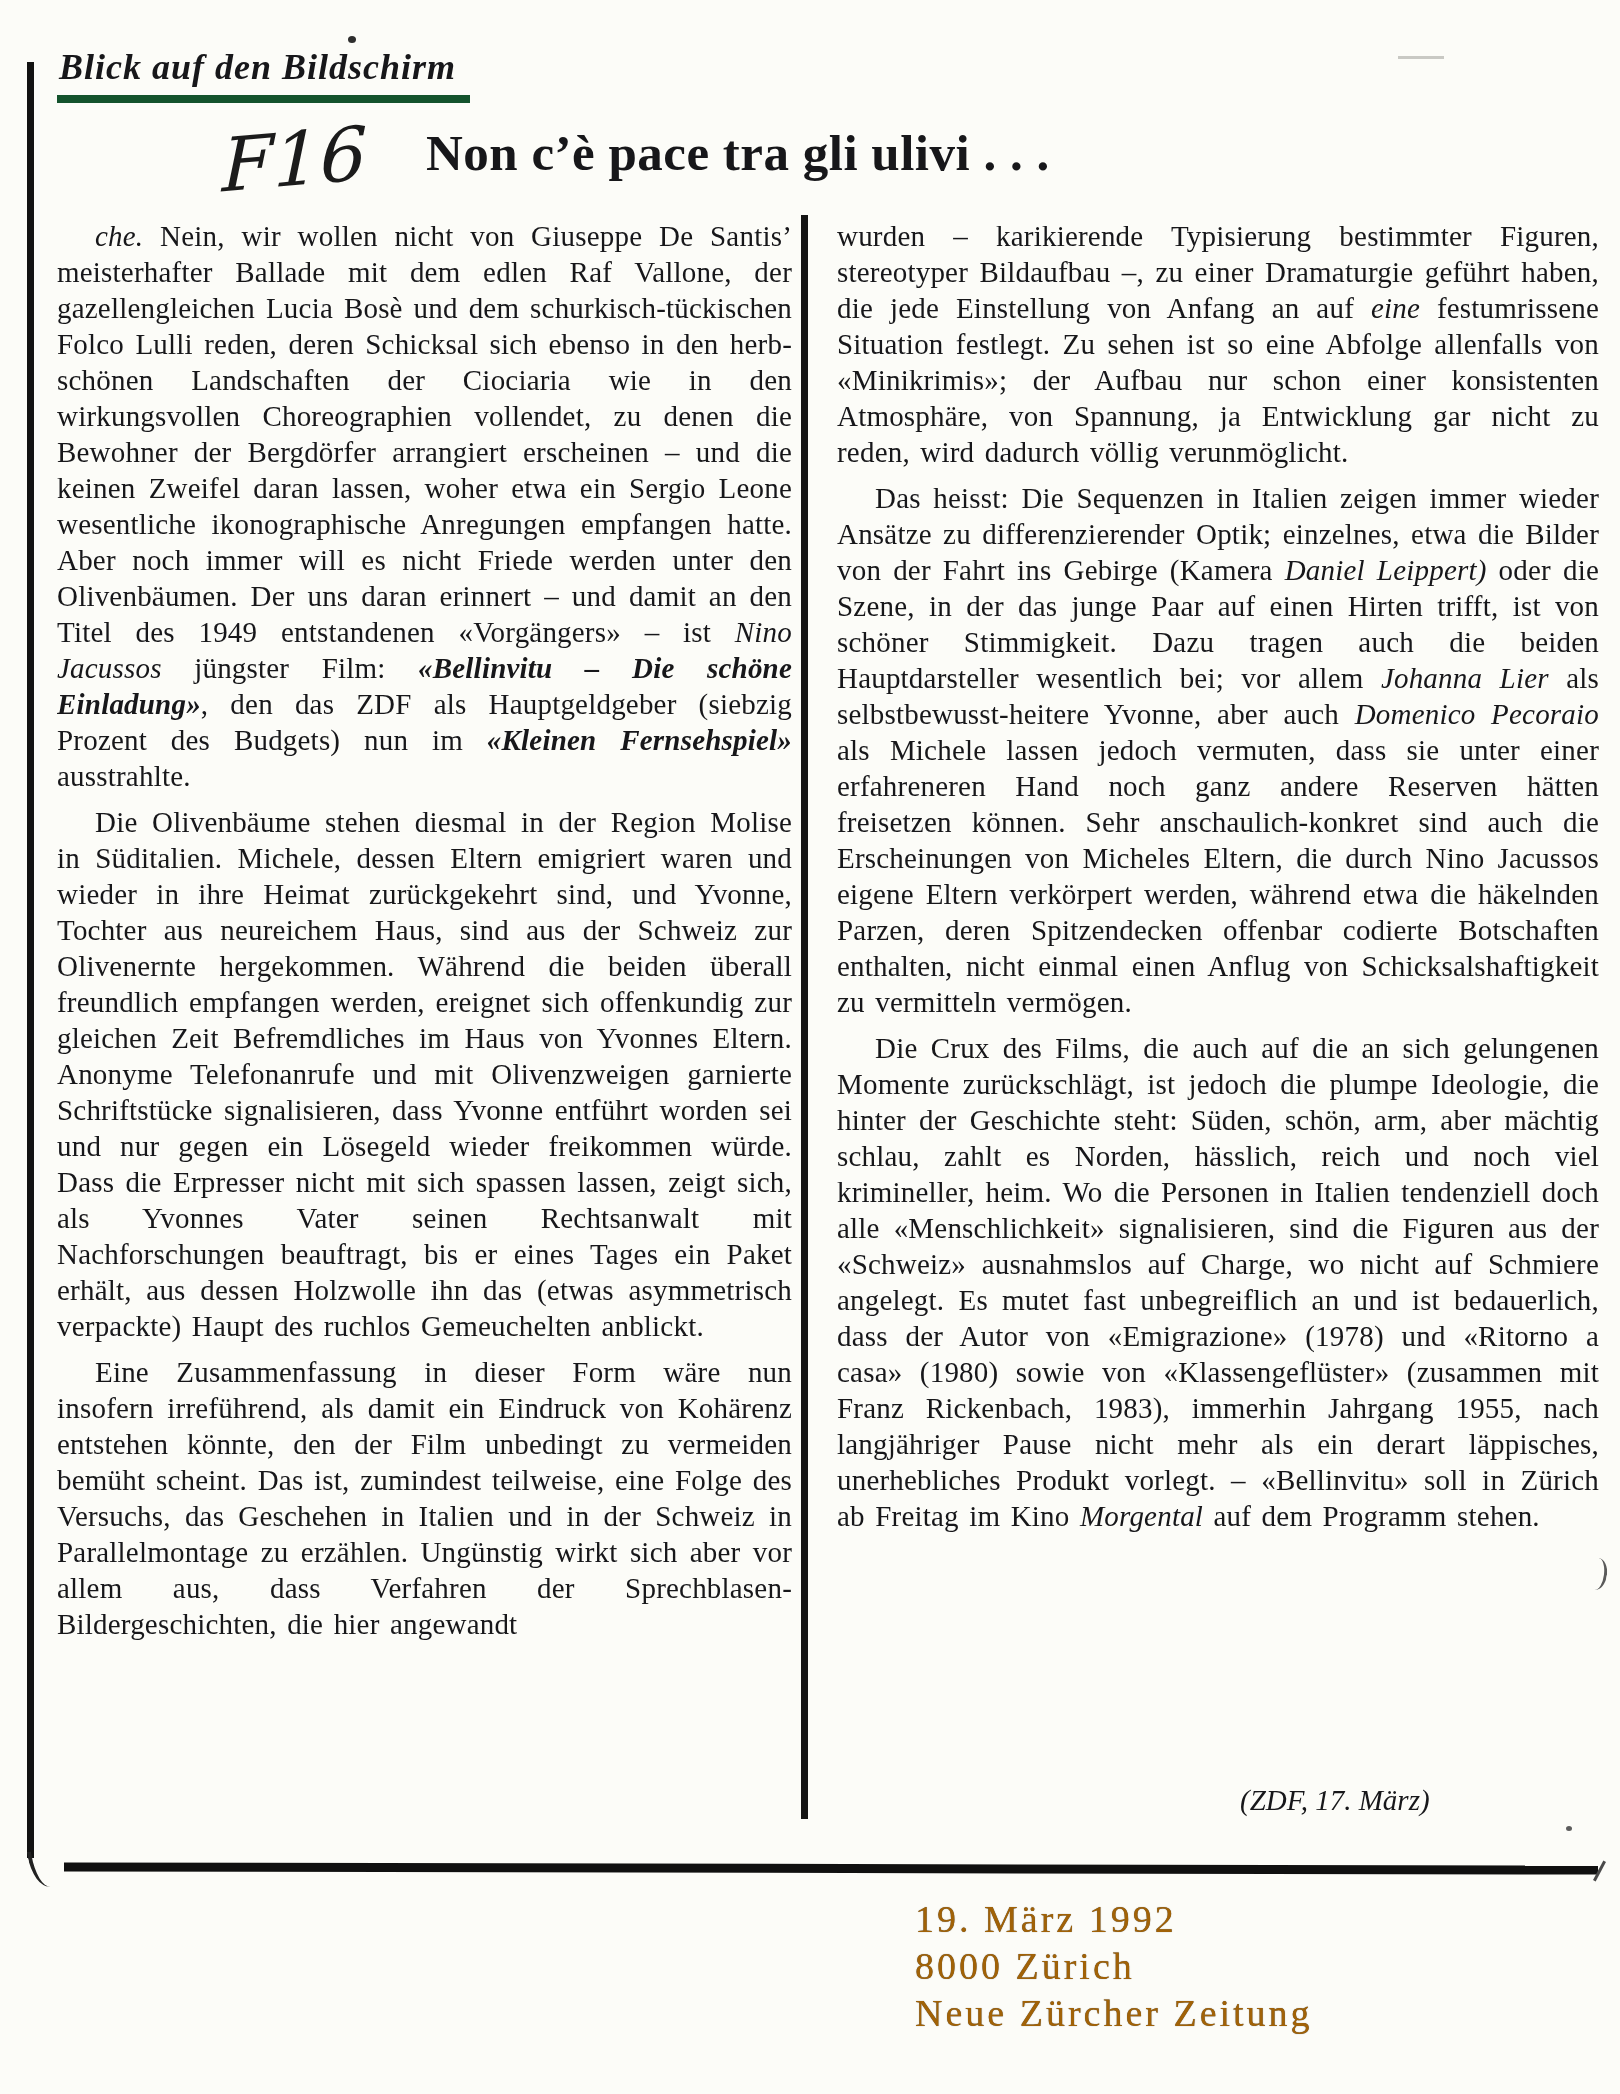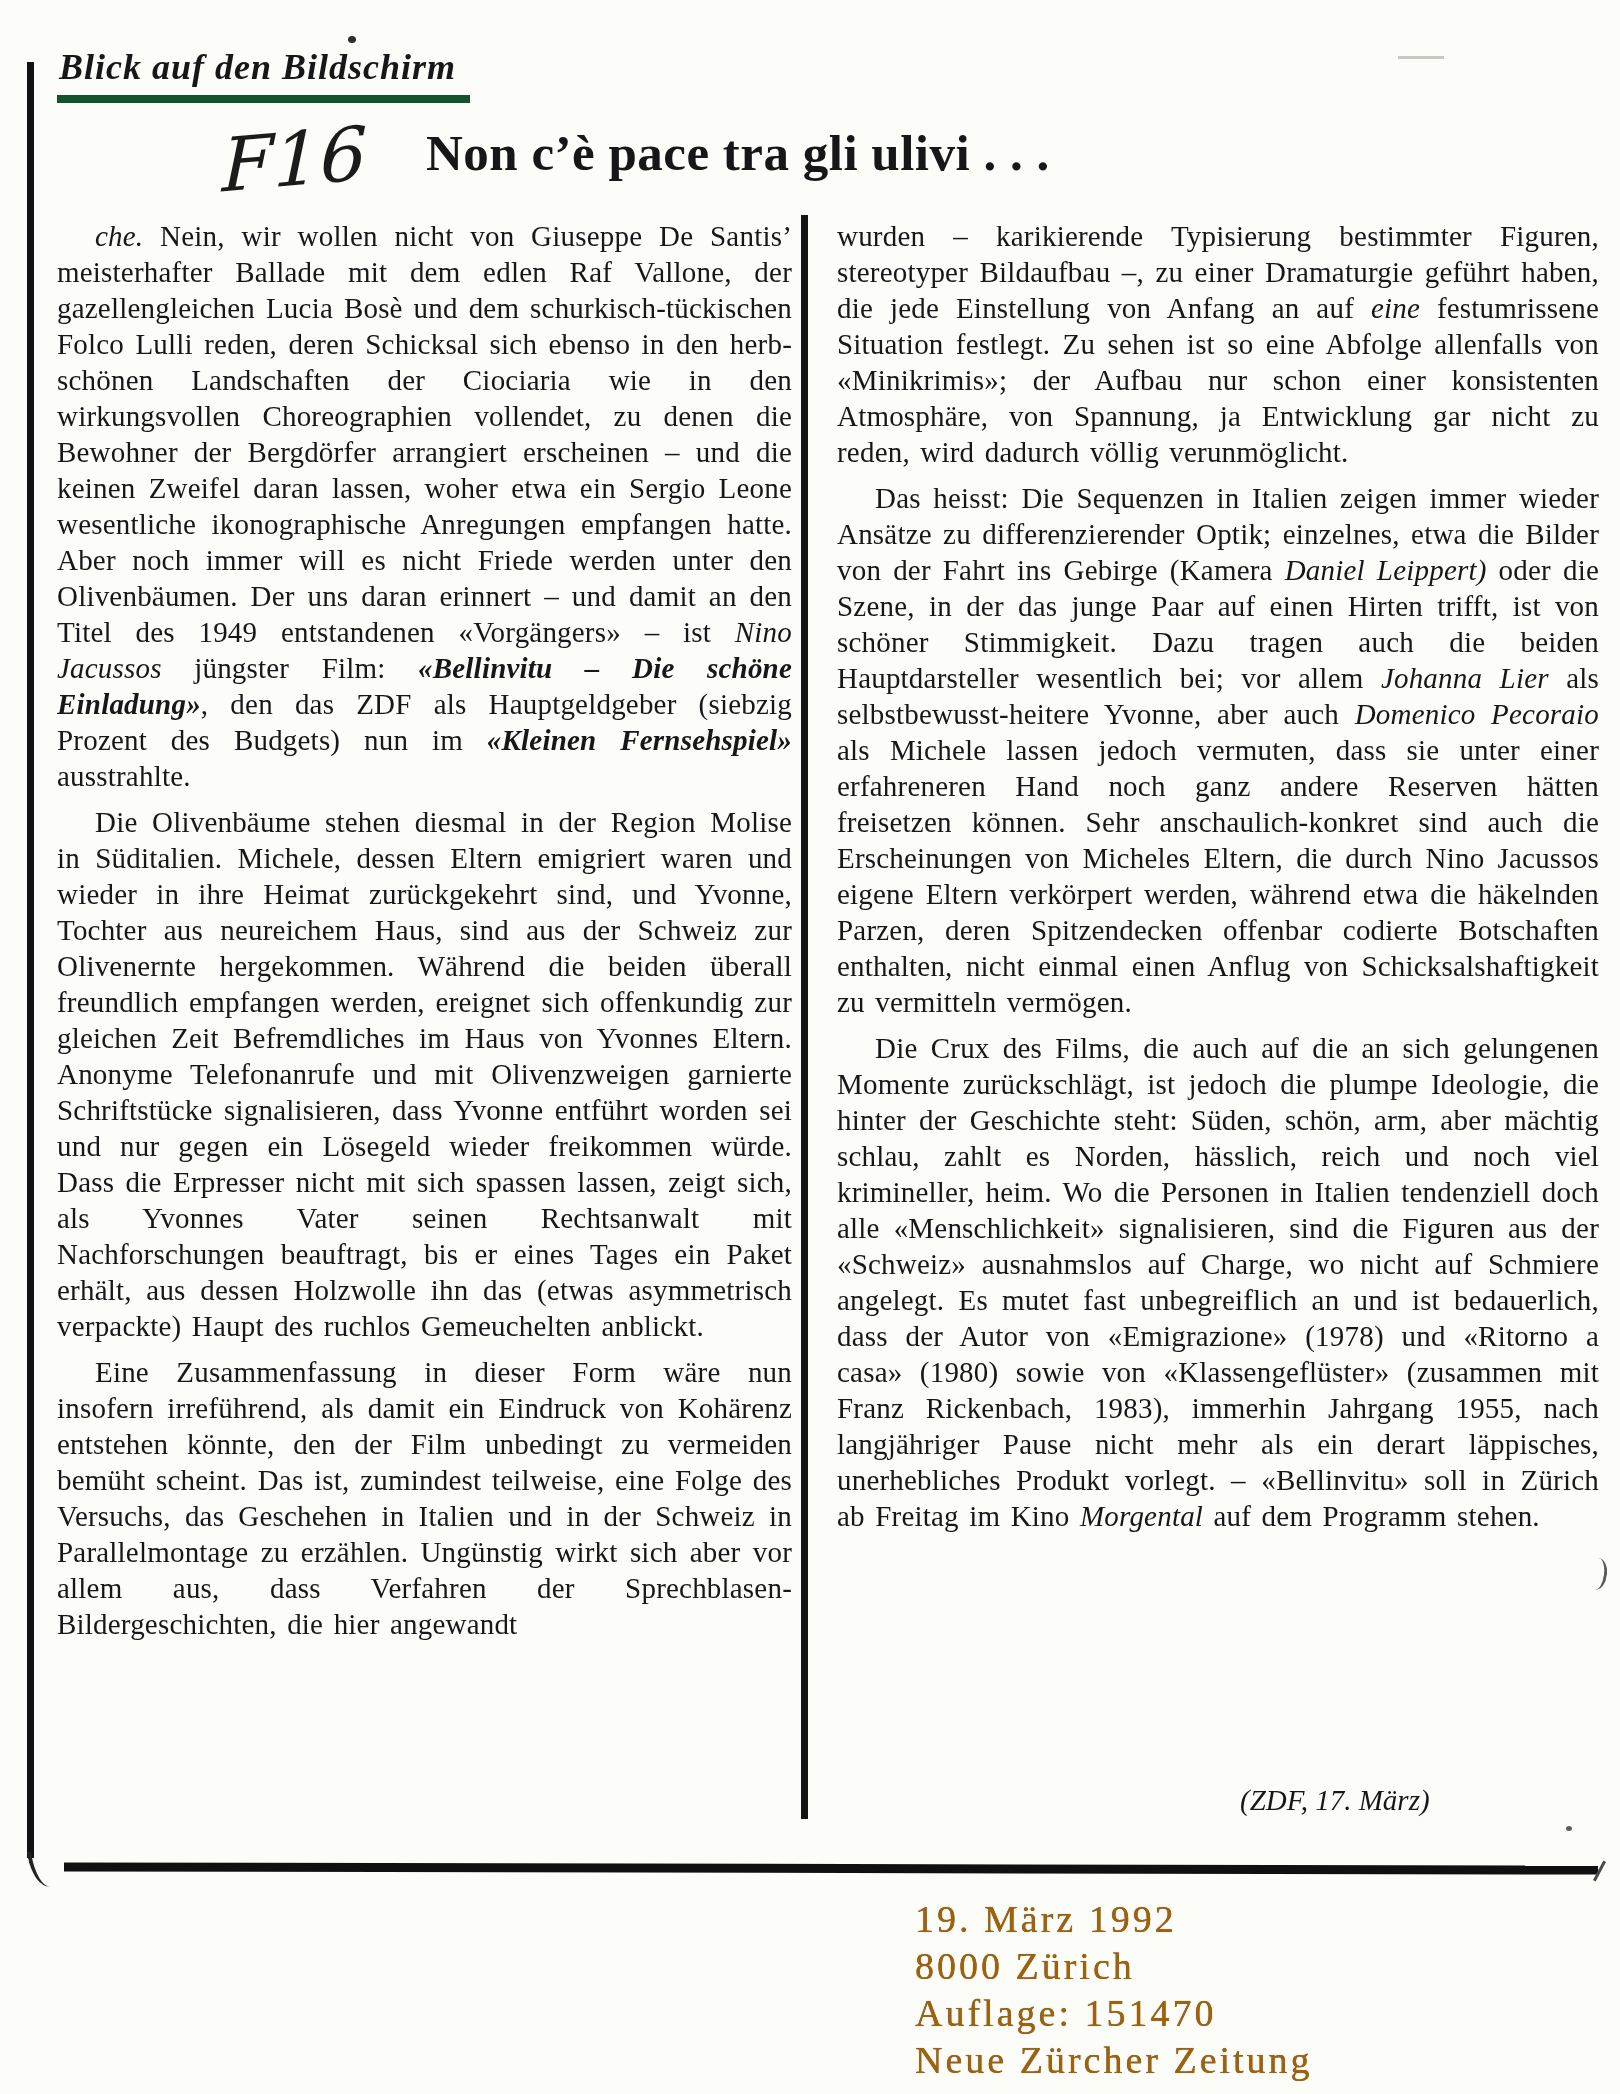--- a/index.html
+++ b/index.html
@@ -43,21 +43,21 @@
   }
   .bottom-rule {
     position: absolute; left: 64px; top: 1864px; width: 1534px; height: 9px;
     background: #101010; transform: rotate(0.12deg);
   }
   .stamp {
     position: absolute; left: 915px; top: 1896px; width: 692px;
     font-size: 38px; line-height: 47px; letter-spacing: 3px;
     color: #a16207; text-shadow: 0 0 0.7px rgba(40,40,40,0.85);
   }
-  .stamp-row { display: flex; justify-content: space-between; flex-direction: column; }
+  .stamp-row { display: flex; justify-content: space-between; }
   
   .speck-dot { position: absolute; left: 348px; top: 36px; width: 8px; height: 7px; background: #2e2e2e; border-radius: 50%; }
   .mark-dash { position: absolute; left: 1398px; top: 56px; width: 46px; height: 3px; background: #c9c9c4; }
   .mark-paren { position: absolute; left: 1590px; top: 1558px; width: 14px; height: 32px;
     border-right: 3px solid #5a5a5a; border-radius: 0 60% 60% 0 / 0 50% 50% 0; transform: rotate(7deg); }
   .mark-dot2 { position: absolute; left: 1566px; top: 1826px; width: 6px; height: 5px; background: #5c5c5c; border-radius: 50%; }
   .mark-slash { position: absolute; left: 1598px; top: 1860px; width: 3px; height: 22px; background: #4a4a4a; transform: rotate(28deg); }
   .corner-tick { position: absolute; left: 30px; top: 1850px; width: 15px; height: 38px;
     border-left: 4px solid #222; border-radius: 0 0 0 90%; transform: rotate(-10deg); }
 </style>
@@ -89,21 +89,20 @@
   </div>
 
   <div class="credit"><i>(ZDF, 17. März)</i></div>
 
   <div class="bottom-rule"></div>
 
   <div class="stamp">
     <div class="stamp-line">19. März 1992</div>
     <div class="stamp-row">
       <span>8000 Zürich</span>
-      <span>Auflage: 151470</span>
     </div>
     <div class="stamp-line">Neue Zürcher Zeitung</div>
   </div>
 
   <div class="speck-dot"></div>
   <div class="mark-dash"></div>
   <div class="mark-paren"></div>
   <div class="mark-dot2"></div>
   <div class="mark-slash"></div>
   <div class="corner-tick"></div>

